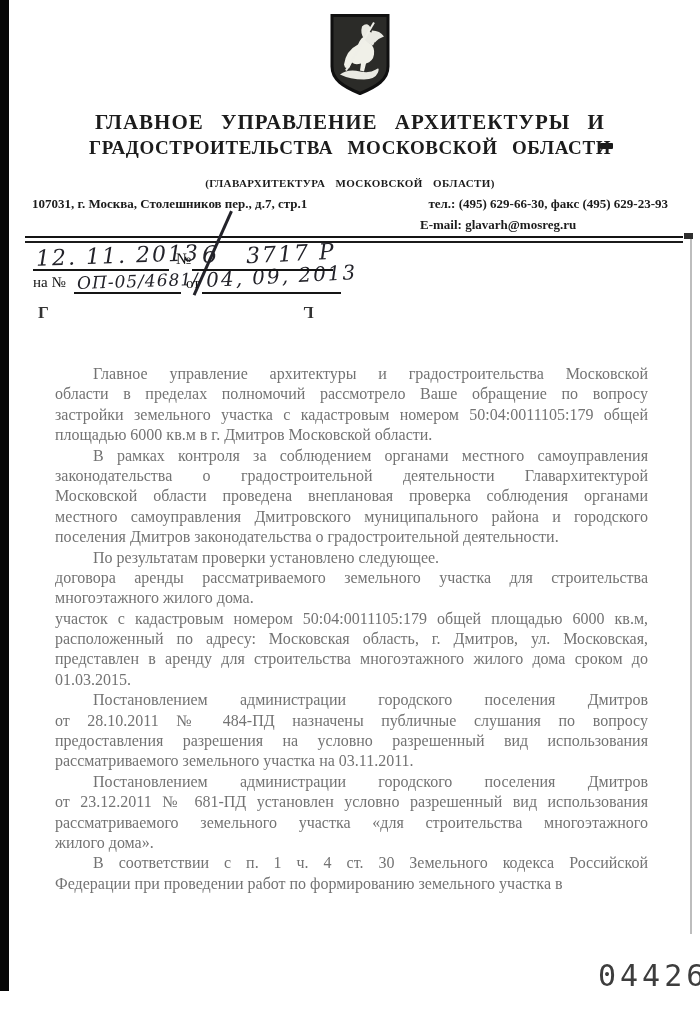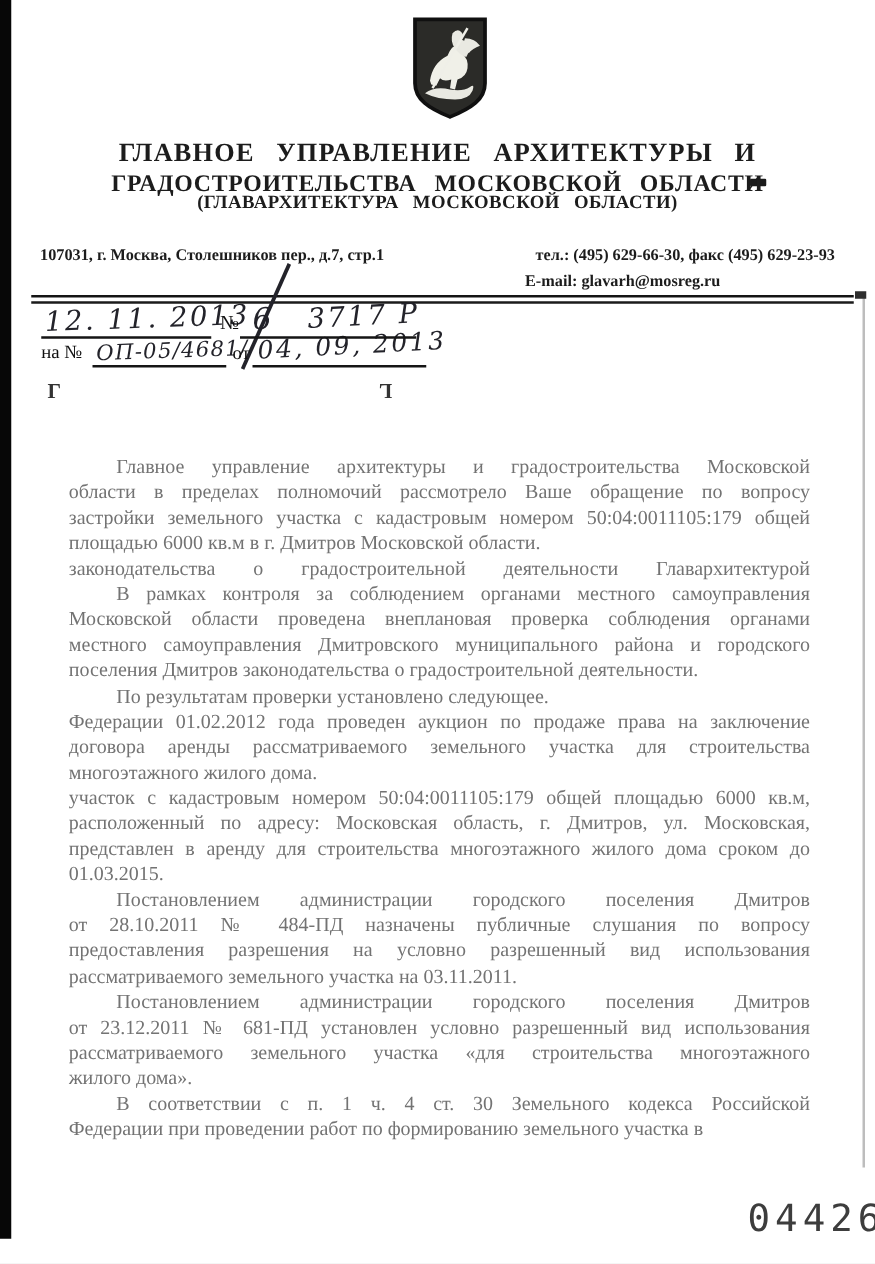--- a/index.html
+++ b/index.html
@@ -14,21 +14,21 @@
   .speck-a { position:absolute; left:600px; top:143px; width:13px; height:6px; background:#1a1a1a; border-radius:1px; }
   .speck-b { position:absolute; left:684px; top:233px; width:9px; height:6px; background:#2e2e2e; }
 
   
   .emblem { position:absolute; left:328px; top:12px; width:64px; height:85px; }
 
   
   .org-line { position:absolute; left:30px; width:640px; text-align:center; font-weight:bold; }
   .org-1 { top:110px; font-size:21px; letter-spacing:1px; word-spacing:11px; }
   .org-2 { top:137px; font-size:19px; letter-spacing:0.6px; word-spacing:9px; }
-  .org-3 { top:154px; font-size:15px; letter-spacing:0.4px; word-spacing:7px; }
+  .org-3 { top:177px; font-size:11px; letter-spacing:0.4px; word-spacing:7px; }
 
   .addr   { position:absolute; left:32px;  top:196px; font-size:13px; font-weight:bold; }
   .phone  { position:absolute; right:32px; top:196px; font-size:13px; font-weight:bold; text-align:right;margin-left:27px; }
   .email  { position:absolute; left:420px; top:217px; width:248px; font-size:13px; font-weight:bold; text-align:left; }
 
   .rule-a { position:absolute; left:25px; top:236px; width:658px; height:2px; background:#141414; }
   .rule-b { position:absolute; left:25px; top:241px; width:658px; height:2px; background:#1b1b1b; }
 
   
   .plabel { position:absolute; font-size:15px; color:#111; }
@@ -117,27 +117,26 @@
   <div class="uline u4"></div>
 
   <div class="corner corner-l">Г</div>
   <div class="corner corner-r">Г</div>
 
   <div class="body-block">
     <div class="line indent">Главное управление архитектуры и градостроительства Московской</div>
     <div class="line">области в пределах полномочий рассмотрело Ваше обращение по вопросу</div>
     <div class="line">застройки земельного участка с кадастровым номером 50:04:0011105:179 общей</div>
     <div class="line p-last">площадью 6000 кв.м в г. Дмитров Московской области.</div>
+    <div class="line indent">В рамках контроля за соблюдением органами местного самоуправления</div>
     <div class="line">законодательства о градостроительной деятельности Главархитектурой</div>
-    <div class="line indent">В рамках контроля за соблюдением органами местного самоуправления</div>
     <div class="line">Московской области проведена внеплановая проверка соблюдения органами</div>
     <div class="line">местного самоуправления Дмитровского муниципального района и городского</div>
     <div class="line p-last">поселения Дмитров законодательства о градостроительной деятельности.</div>
     <div class="line indent p-last">По результатам проверки установлено следующее.</div>
-    <div class="line">Федерации 01.02.2012 года проведен аукцион по продаже права на заключение</div>
     <div class="line">договора аренды рассматриваемого земельного участка для строительства</div>
     <div class="line p-last">многоэтажного жилого дома.</div>
     <div class="line">участок с кадастровым номером 50:04:0011105:179 общей площадью 6000 кв.м,</div>
     <div class="line">расположенный по адресу: Московская область, г. Дмитров, ул. Московская,</div>
     <div class="line">представлен в аренду для строительства многоэтажного жилого дома сроком до</div>
     <div class="line p-last">01.03.2015.</div>
     <div class="line indent">Постановлением администрации городского поселения Дмитров</div>
     <div class="line">от 28.10.2011 № 484-ПД назначены публичные слушания по вопросу</div>
     <div class="line">предоставления разрешения на условно разрешенный вид использования</div>
     <div class="line p-last">рассматриваемого земельного участка на 03.11.2011.</div>

